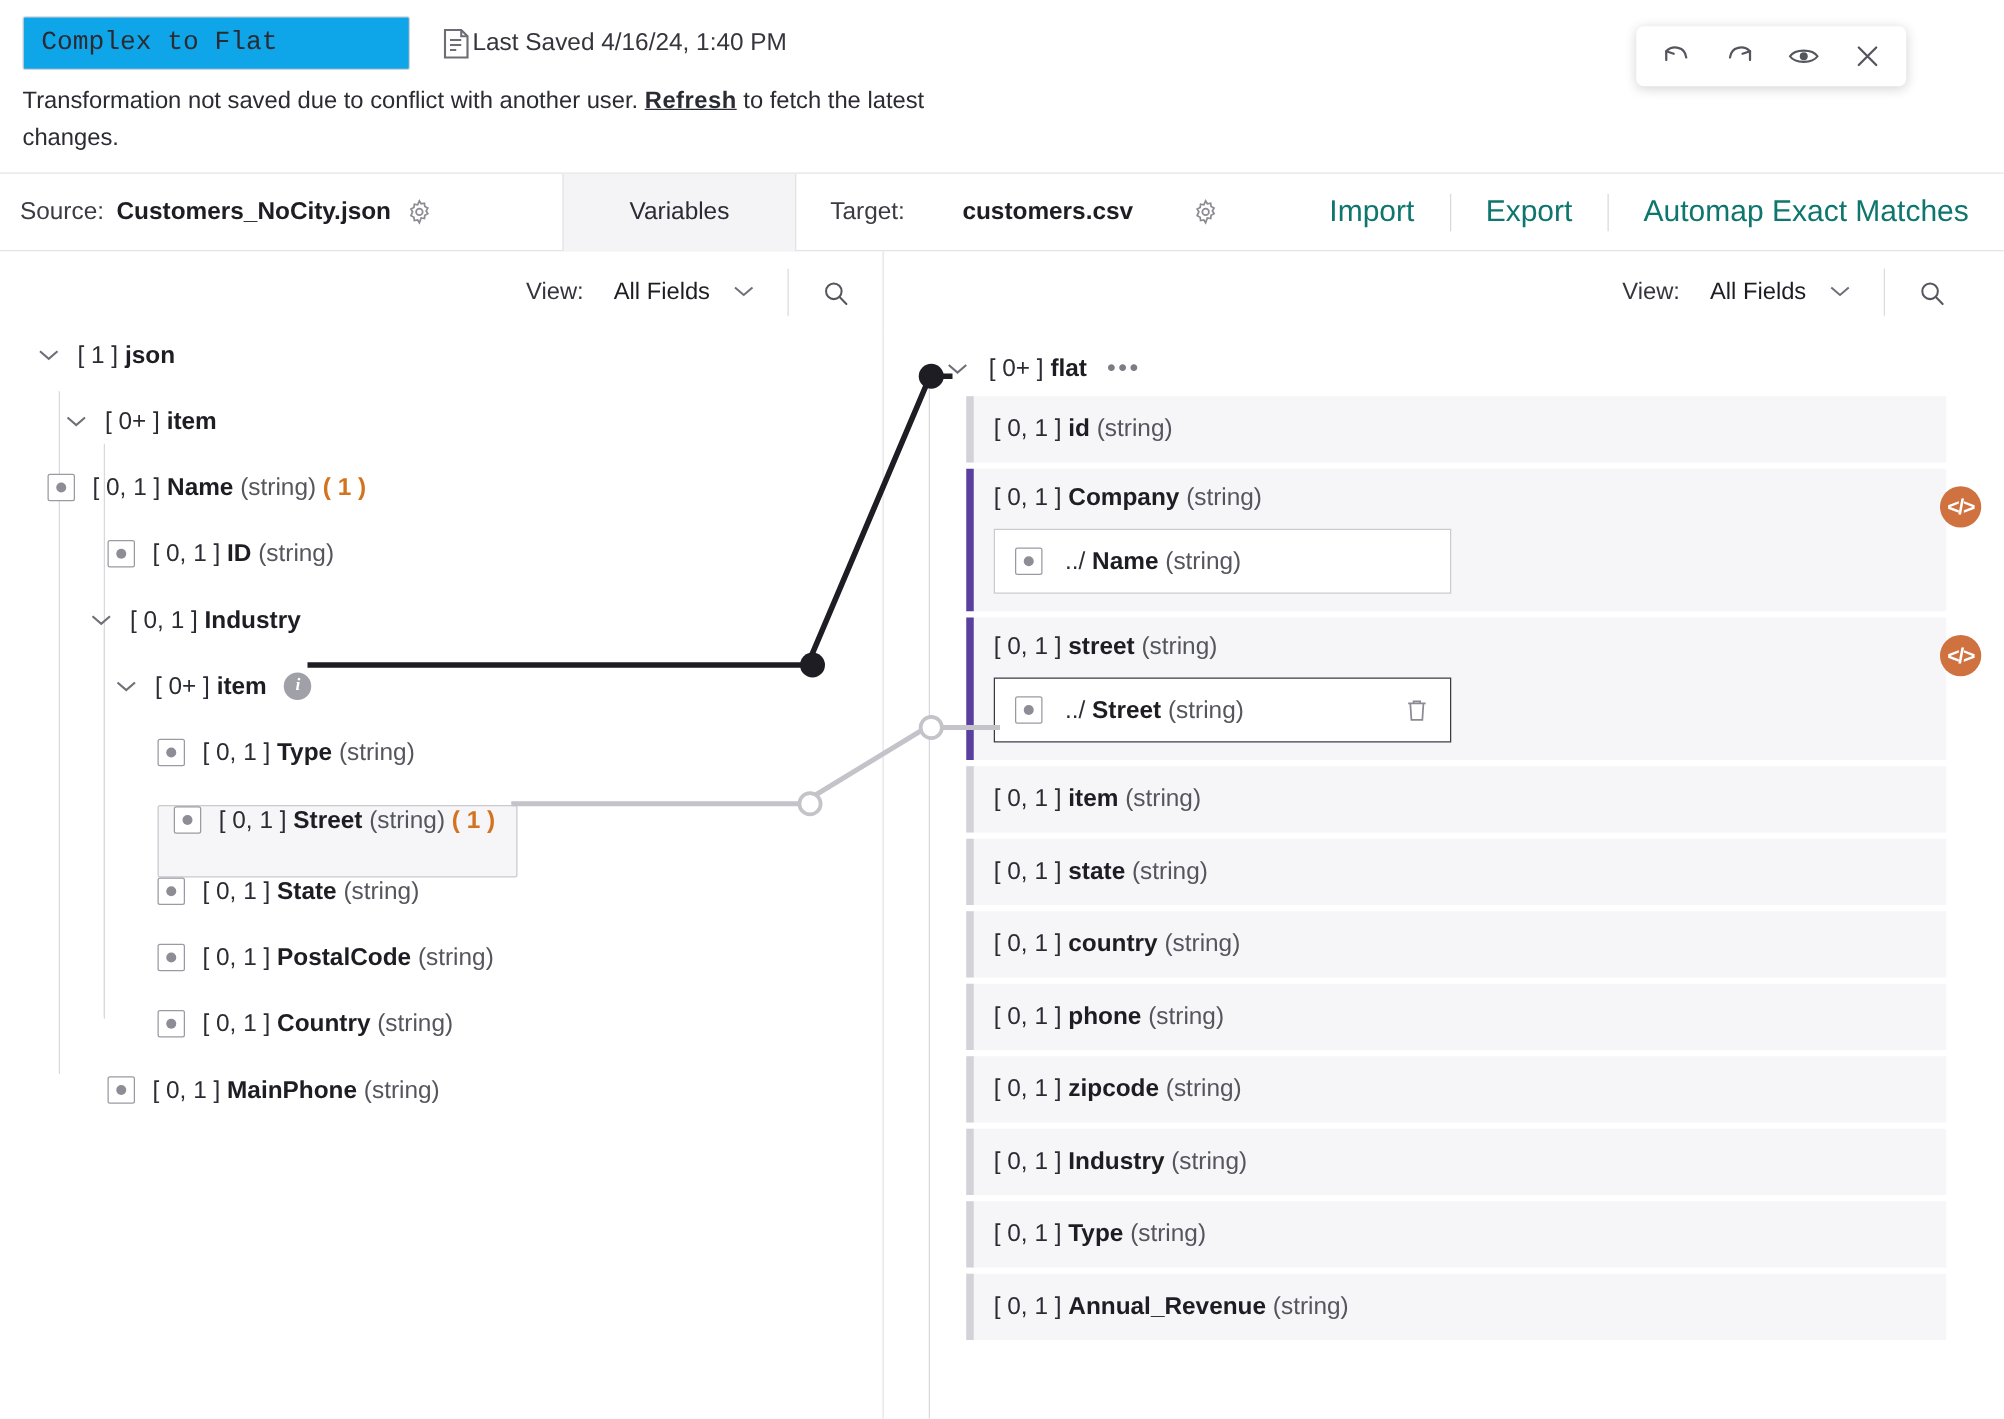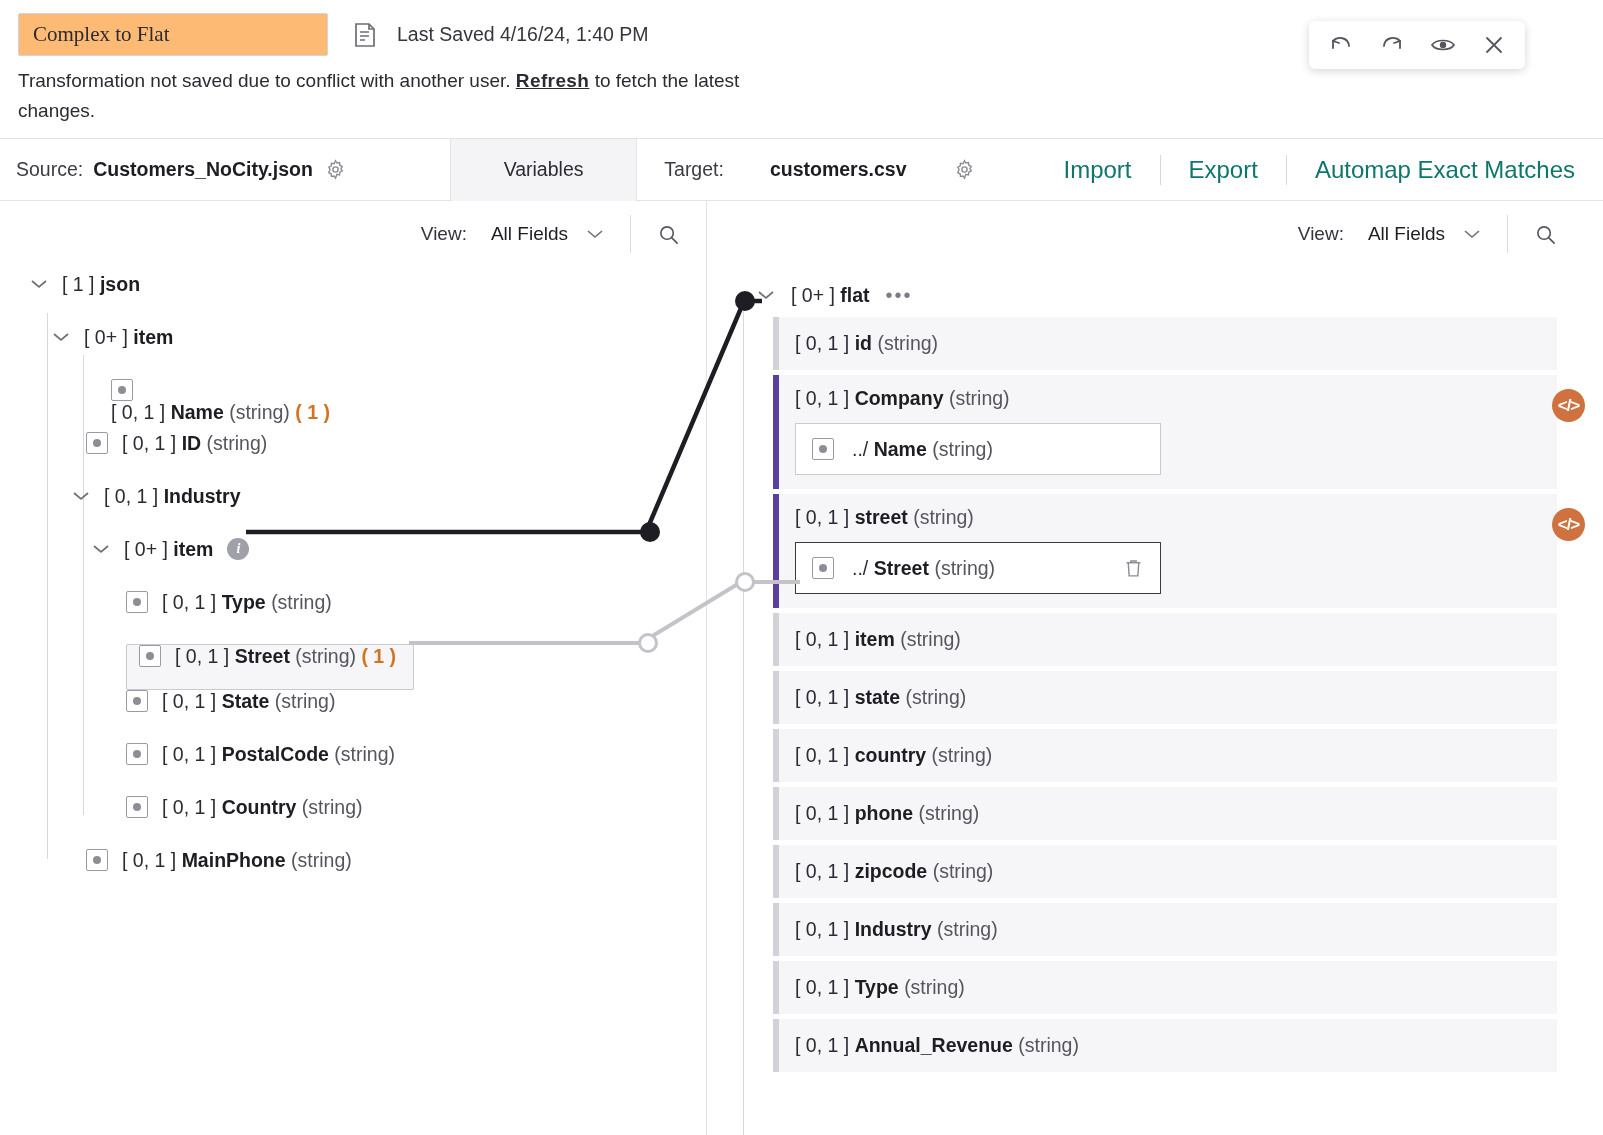--- a/index.html
+++ b/index.html
@@ -23,34 +23,33 @@
     display: flex;
     align-items: center;
     padding: 13px 0 0 18px;
   }
   .title-input {
     width: 310px;
     height: 43px;
     border: 1px solid #d4d4d8;
     border-radius: 2px;
     padding: 0 14px;
-    font-family: Liberation Serif, serif;
+    font-family: Liberation Mono, monospace;
     font-size: 21px;
     color: #2b2b33;
-    background: #fdba74;
+    background: #0ea5e9;
     outline: none;
   }
   .doc-icon {
     margin-left: 24px;
     width: 26px; height: 28px;
     color: #6d6d75;
     display: flex; align-items: center; justify-content: center;
   }
   .saved-text {
-    margin-left: 19px;
     font-size: 19.5px;
     color: #35353d;
     white-space: nowrap;
   }
   .conflict-msg {
     padding: 10px 0 0 18px;
     font-size: 19px;
     line-height: 30px;
     color: #2b2b33;
     max-width: 760px;
@@ -226,21 +225,21 @@
     margin-left: 14px;
     font-family: "Liberation Serif", serif;
     cursor: pointer;
     flex: 0 0 auto;
   }
   .sel-row {
     border: 1px solid #c9c9cf;
     background: #f6f6f8;
     border-radius: 2px;
     padding: 0 14px 0 12px;
-    height: 46px;
+    height: 58px;
     margin-left: -12px;
   }
   .guide {
     position: absolute;
     width: 1px;
     background: #d9d9dd;
   }
 
   
   .tgt-head {
@@ -471,21 +470,21 @@
           <svg width="18" height="12" viewBox="0 0 18 12" fill="none" stroke="currentColor" stroke-width="1.7">
               <path d="M2 3 L9 9 L16 3"></path>
             </svg>
         </span>
         <span class="node-text" style="margin-left:12px;">
           <span>[ 0+ ]</span>
           <b>item</b>
         </span>
       </div>
 
-      <div class="node" style="padding-left:111px;flex-direction:column;">
+      <div class="node" style="padding-left:38px;">
         <span class="leaf-box">
             <i></i>
           </span>
         <span class="node-text">
           <span>[ 0, 1 ]</span>
           <b>Name</b>
           <span class="ty">(string)</span>
           <span class="cnt">( 1 )</span>
         </span>
       </div>

